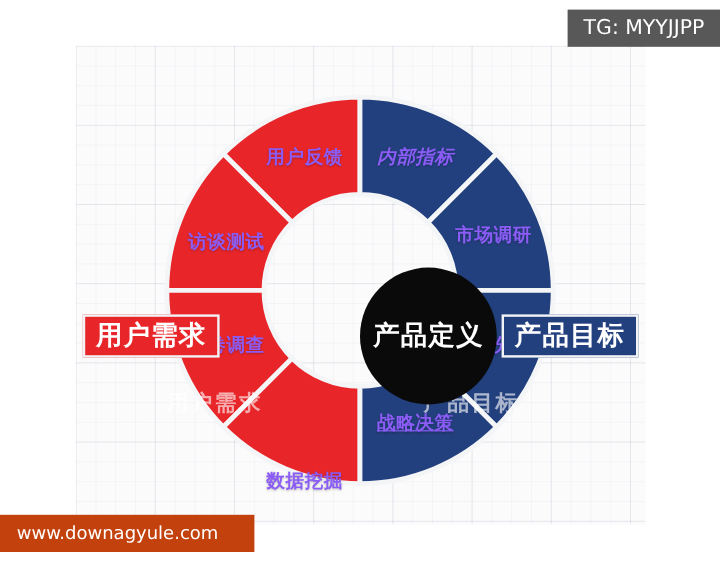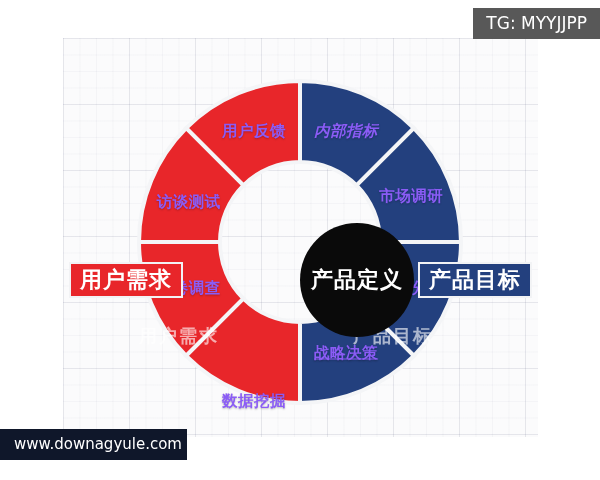--- a/index.html
+++ b/index.html
@@ -140,24 +140,24 @@
     background: #585858;
     color: #ffffff;
     font-size: 17px;
     padding: 5px 13px 6px 13px;
     white-space: nowrap;
   }
   #site-badge {
     position: absolute;
     left: 0;
     bottom: 20px;
-    background: #0f172a;
+    background: #c2410c;
     color: #ffffff;
     font-size: 15px;
-    padding: 6px 5px 7px 14px;
+    padding: 6px 30px 7px 14px;
     white-space: nowrap;
   }
 </style>
 </head>
 <body>
 
 <div id="diagram-panel">
 
   <div id="grid-overlay"></div>
 

